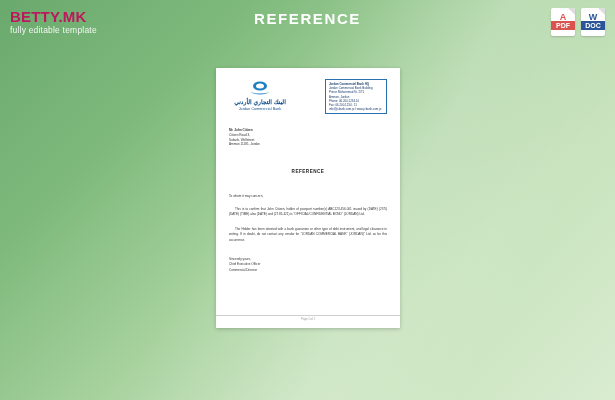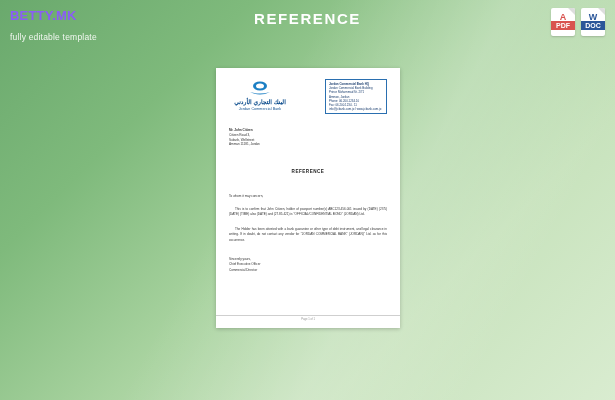--- a/index.html
+++ b/index.html
@@ -20,25 +20,25 @@
   }
 
   
   .topbar {
     position: absolute; top: 0; left: 0; right: 0; height: 52px;
   }
   .brand {
     position: absolute; left: 10px; top: 8px;
   }
   .brand-name {
-    font-size: 13px; font-weight: bold; color: #8b5cf6;
+    font-size: 15px; font-weight: bold; color: #be185d;
     letter-spacing: 0.2px;
   }
   .brand-sub {
-    font-size: 8.5px; color: #f2f8f1; margin-top: 9px; letter-spacing: 0.2px;
+    font-size: 8.5px; color: #f2f8f1; letter-spacing: 0.2px;
   }
   .headline {
     position: absolute; left: 0; right: 0; top: 10px;
     text-align: center;
     font-size: 15px; font-weight: bold; color: #ffffff;
     letter-spacing: 1.6px;
   }
 
   .file-icons {
     position: absolute; right: 10px; top: 8px;

